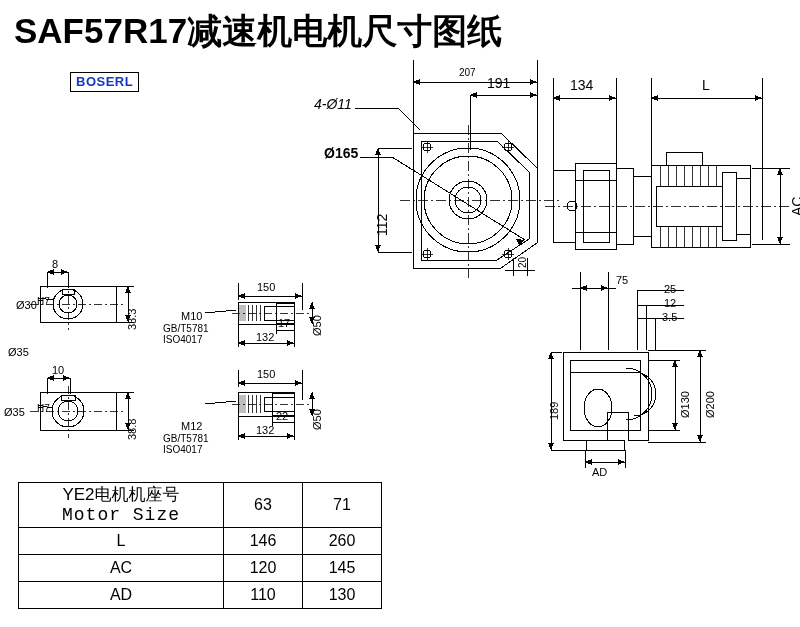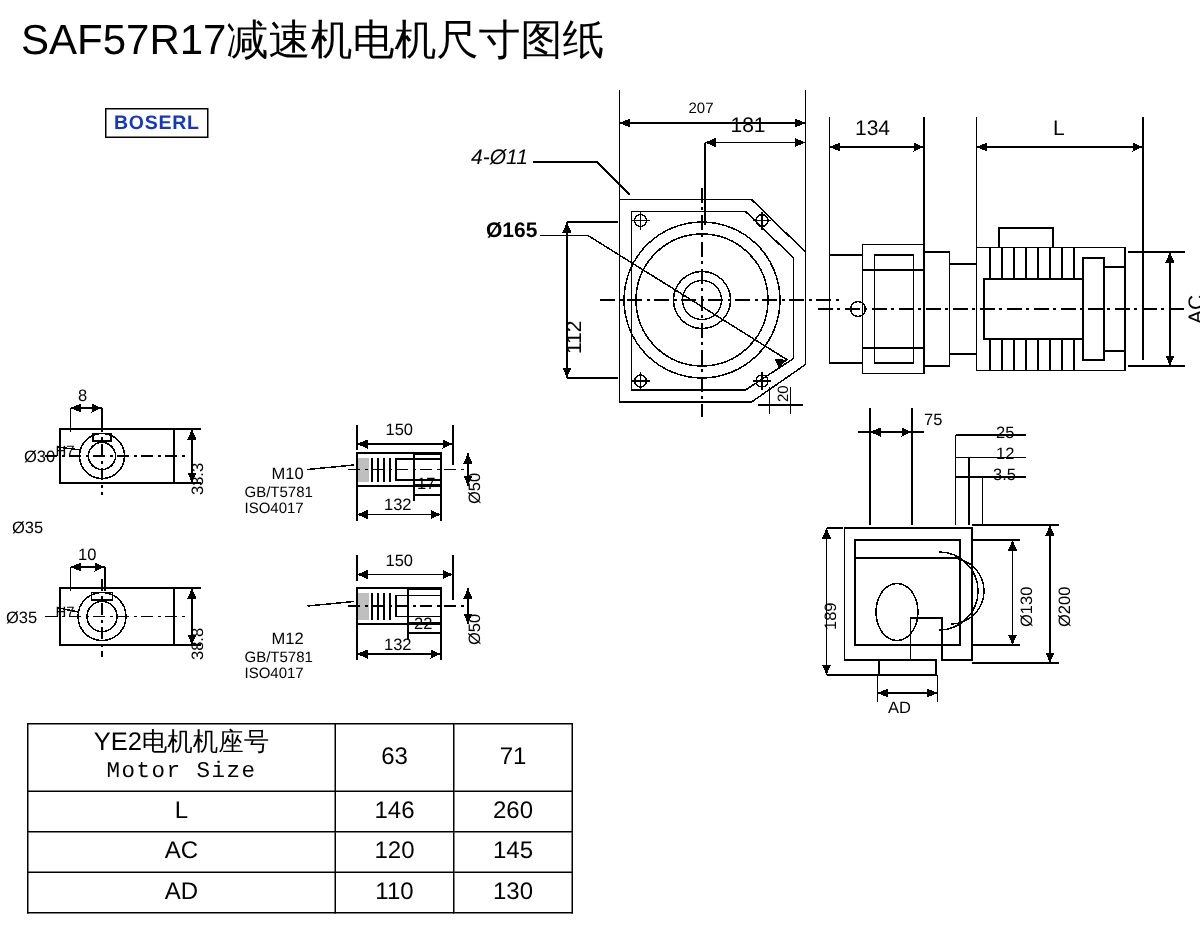--- a/index.html
+++ b/index.html
@@ -8,21 +8,21 @@
     background:#ffffff;
     font-family:"Liberation Sans", sans-serif;
     color:#000;
     position:relative;
     overflow:hidden;
   }
   .page{position:absolute;left:0;top:0;width:800px;height:627px;}
 
   .title{
     position:absolute;left:14px;top:8px;
-    font-size:28px;font-weight:normal;letter-spacing:0px;
+    font-size:35px;font-weight:bold;letter-spacing:0px;
     white-space:nowrap;
   }
 
   .logo{
     position:absolute;left:70px;top:72px;
     border:1px solid #000;
     padding:1px 5px 2px 5px;
     font-size:13px;font-weight:bold;color:#1437c8;
     font-family:"Liberation Sans", sans-serif;
     letter-spacing:0.5px;
@@ -42,21 +42,21 @@
     border:1px solid #000;
     text-align:center;
     height:26px;
     padding:0 4px;
   }
   .spec-table td.c0{width:196px;}
   .spec-table td.c1{width:70px;}
   .spec-table td.c2{width:70px;}
   .spec-table .hdr td{height:44px;line-height:20px;font-size:16px;}
   .spec-table .hdr .c0{font-size:17px;}
-  .mono{font-family:"Liberation Mono", monospace;letter-spacing:1px;font-size:15px;}
+  .mono{font-family:"Liberation Mono", monospace;letter-spacing:1px;font-size:18px;}
 
   .lbl{position:absolute;font-size:12px;font-family:"Liberation Sans", sans-serif;white-space:nowrap;}
   .lbl.s{font-size:11px;}
   .lbl.xs{font-size:10px;}
   .rot90{transform:rotate(-90deg);transform-origin:left top;}
 </style>
 </head>
 <body>
 
 <div class="page">
@@ -329,21 +329,21 @@
       <path d="M294 436 l-7 -3 v6 z" fill="#000" stroke="none"></path>
       <line x1="238" y1="416" x2="238" y2="440"></line>
       <line x1="294" y1="426" x2="294" y2="440"></line>
       <line x1="312" y1="392" x2="312" y2="416"></line>
       <path d="M312 392 l-3 7 h6 z" fill="#000" stroke="none"></path>
       <path d="M312 416 l-3 -7 h6 z" fill="#000" stroke="none"></path>
     </g>
   </svg>
 
   <div class="lbl" style="left:459px;top:67px;font-size:10px;">207</div>
-  <div class="lbl" style="left:487px;top:75px;font-size:14px;">181</div>
+  <div class="lbl" style="left:487px;top:75px;font-size:14px;">191</div>
   <div class="lbl" style="left:570px;top:77px;font-size:14px;">134</div>
   <div class="lbl" style="left:702px;top:77px;font-size:14px;">L</div>
   <div class="lbl" style="left:314px;top:96px;font-size:14px;font-style:italic;">4-Ø11</div>
   <div class="lbl" style="left:324px;top:145px;font-size:14px;font-weight:bold;">Ø165</div>
   <div class="lbl rot90" style="left:374px;top:236px;font-size:14px;">112</div>
   <div class="lbl rot90" style="left:789px;top:216px;font-size:14px;">AC</div>
   <div class="lbl rot90 xs" style="left:517px;top:268px;">20</div>
 
   <div class="lbl s" style="left:616px;top:274px;">75</div>
   <div class="lbl s" style="left:664px;top:283px;">25</div>

